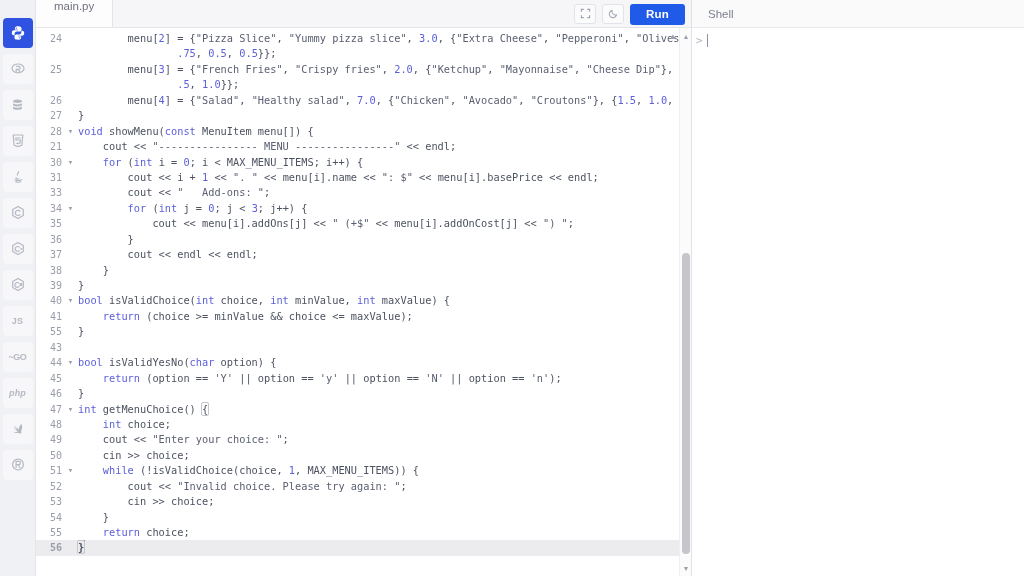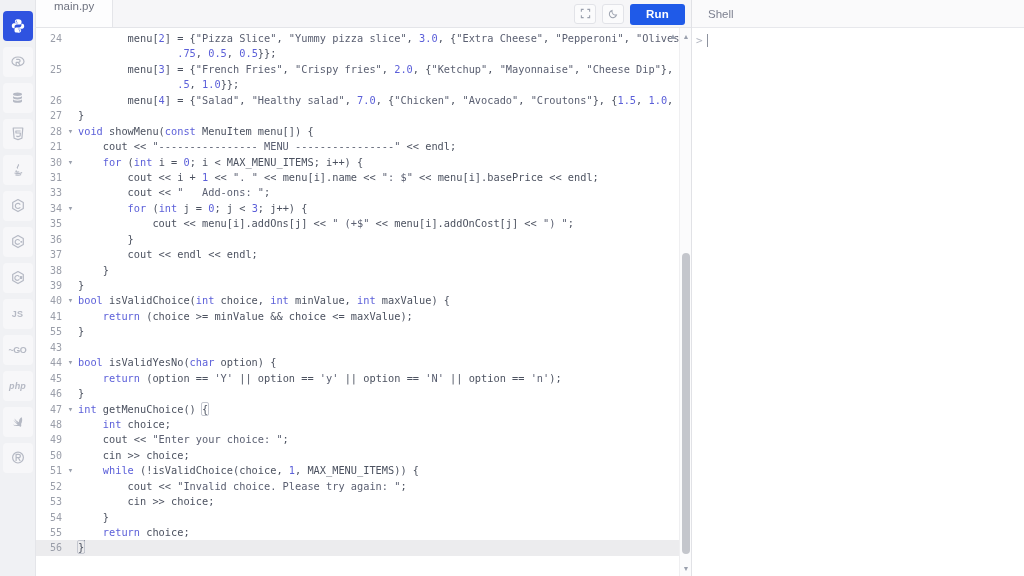--- a/index.html
+++ b/index.html
@@ -10,21 +10,21 @@
     font-family: "Liberation Sans", sans-serif;
   }
   #app { position: relative; width: 1024px; height: 576px; display: flex; background:#f5f5f7; }
 
   
   .rail {
     width: 36px; height: 576px;
     background: #f0f1f4;
     border-right: 1px solid #e4e5e9;
     display: flex; flex-direction: column; align-items: center;
-    padding-top: 8px;
+    padding-top: 15px;
     flex: 0 0 36px;
   }
   .rail-item {
     width: 30px; height: 30px; margin: 3px 0 3px 0;
     border-radius: 4px;
     display: flex; align-items: center; justify-content: center;
     background: #f7f7f9;
     color: #b9bcc6;
     font-size: 9px; font-weight: bold;
     letter-spacing: .2px;
@@ -87,21 +87,21 @@
     position: absolute; left: 0; top: 0; right: 0;
     font-family: "DejaVu Sans Mono", "Liberation Mono", monospace;
     font-size: 10.3px;
     line-height: 15.45px;
     padding-top: 3px;
   }
   .ln {
     display: flex; align-items: flex-start;
     height: 15.45px; white-space: pre;
   }
-  .ln.cur { background: #ececee; }
+  .ln.cur { background: #ececee; font-weight: bold; }
   .gut {
     width: 30px; flex: 0 0 30px; text-align: right;
     color: #9a9ea9; padding-right: 4px;
     font-size: 10px;
     user-select: none;
   }
   .fold {
     width: 9px; flex: 0 0 9px; text-align: center;
     color: #9aa0ad; font-size: 9px; line-height: 15.45px;
     user-select:none;

